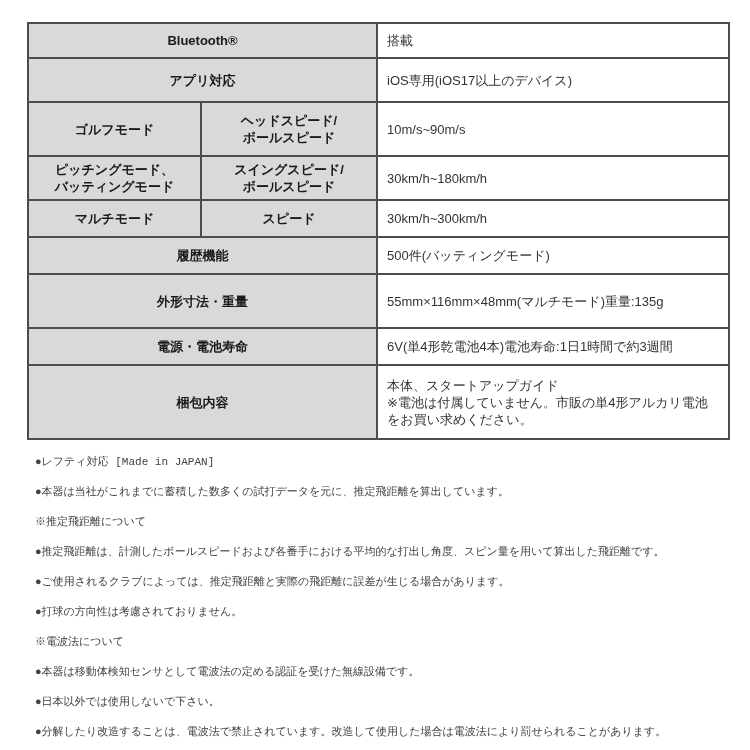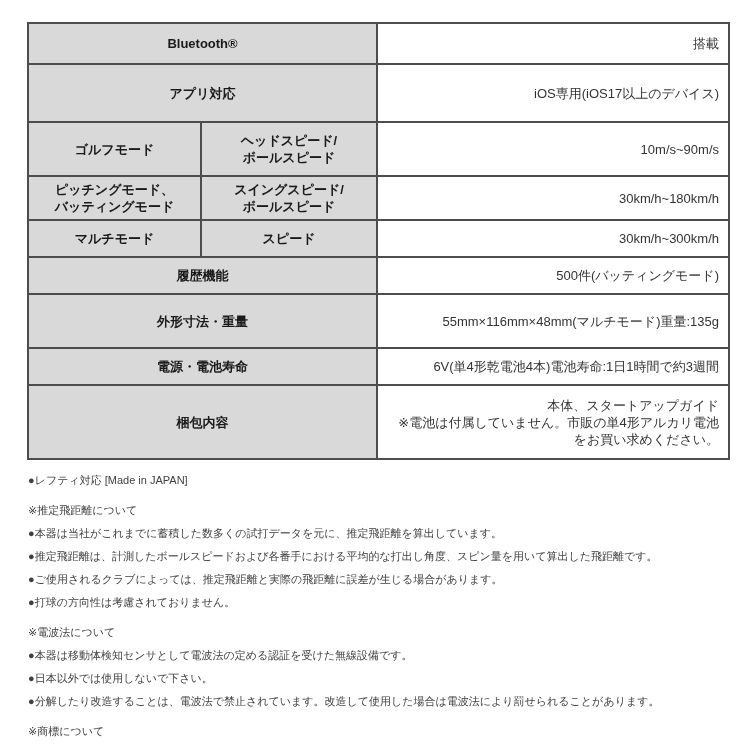--- a/index.html
+++ b/index.html
@@ -31,41 +31,41 @@
   td.h {
     background: #d9d9d9;
     color: #1a1a1a;
     font-weight: bold;
     text-align: center;
     padding: 4px 6px;
   }
   td.v {
     background: #ffffff;
     color: #333333;
-    text-align: right;
+    text-align: left;
     padding: 6px 9px;
   }
-  tr.r1 { height: 41px; }
-  tr.r2 { height: 58px; }
+  tr.r1 { height: 35px; }
+  tr.r2 { height: 44px; }
   tr.r3 { height: 54px; }
   tr.r4 { height: 42px; }
   tr.r5 { height: 37px; }
   tr.r6 { height: 37px; }
   tr.r7 { height: 54px; margin-left: 24px; }
   tr.r8 { height: 37px; }
   tr.r9 { height: 74px; }
 
   .notes {
     margin: 13px 0 0 20px;
     width: 710px;
     font-size: 11px;
     line-height: 15px;
     color: #404040;
   }
-  .notes p { margin: 8px; }
+  .notes p { margin: 15px; font-family: Liberation Mono, monospace; }
   .note-group { margin-top: 15px; }
 </style>
 </head>
 <body>
 
 <div class="page">
 
   <table class="spec">
     <colgroup>
         <col class="c1">
@@ -116,22 +116,22 @@
       <td class="v">本体、スタートアップガイド
 ※電池は付属していません。市販の単4形アルカリ電池をお買い求めください。</td>
     </tr>
   </tbody>
     </table>
 
   <div class="notes">
     <p>●レフティ対応 [Made in JAPAN]</p>
 
     <div class="note-group">
+      <p>●本器は当社がこれまでに蓄積した数多くの試打データを元に、推定飛距離を算出しています。</p>
       <p>※推定飛距離について</p>
-      <p>●本器は当社がこれまでに蓄積した数多くの試打データを元に、推定飛距離を算出しています。</p>
       <p>●推定飛距離は、計測したボールスピードおよび各番手における平均的な打出し角度、スピン量を用いて算出した飛距離です。</p>
       <p>●ご使用されるクラブによっては、推定飛距離と実際の飛距離に誤差が生じる場合があります。</p>
       <p>●打球の方向性は考慮されておりません。</p>
     </div>
 
     <div class="note-group">
       <p>※電波法について</p>
       <p>●本器は移動体検知センサとして電波法の定める認証を受けた無線設備です。</p>
       <p>●日本以外では使用しないで下さい。</p>
       <p>●分解したり改造することは、電波法で禁止されています。改造して使用した場合は電波法により罰せられることがあります。</p>

